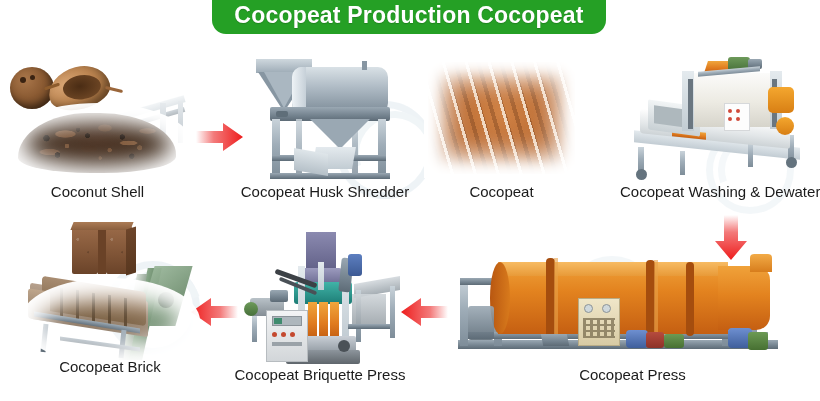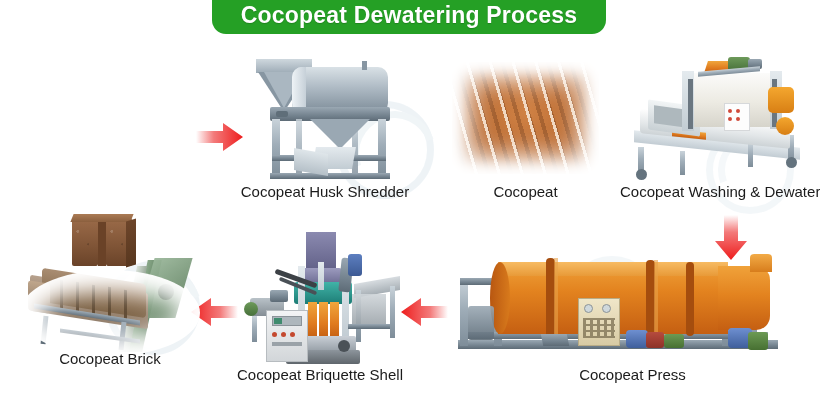--- a/index.html
+++ b/index.html
@@ -149,23 +149,48 @@
   <div class="wm" style="left:560px;top:250px;width:110px;height:110px;opacity:.35;">
     <div class="ring" style="left:6px;top:6px;width:78px;height:78px;"></div>
     <div class="arc" style="left:20px;top:14px;width:66px;height:66px;"></div>
   </div>
   <div class="wm" style="left:700px;top:120px;width:100px;height:100px;opacity:.35;">
     <div class="ring" style="left:6px;top:6px;width:74px;height:74px;"></div>
     <div class="arc" style="left:18px;top:12px;width:62px;height:62px;"></div>
   </div>
 
   <div id="title-banner" style="background:#25a025;">
-    <span id="title-text">Cocopeat Dewatering Process</span>
-  </div>
-
+    <span id="title-text">Cocopeat Production Cocopeat</span>
+  </div>
+
+  <div class="cell" style="left:0px;top:55px;width:195px;height:130px;">
+    <div class="art">
+
+      <div class="p coco-half" style="left:10px;top:12px;width:44px;height:42px;"></div>
+      <div class="p" style="left:20px;top:22px;width:6px;height:6px;border-radius:50%;background:#3a2312;"></div>
+      <div class="p" style="left:30px;top:20px;width:5px;height:5px;border-radius:50%;background:#3a2312;"></div>
+
+      <div class="p coco-husk" style="left:48px;top:12px;width:62px;height:42px;">
+        <div class="coco-husk-in"></div>
+      </div>
+      <div class="p" style="left:44px;top:30px;width:16px;height:3px;background:#8d5c2d;border-radius:2px;transform:rotate(-18deg);"></div>
+      <div class="p" style="left:105px;top:33px;width:18px;height:3px;background:#9a663a;border-radius:2px;transform:rotate(14deg);"></div>
+
+      <div class="p" style="left:108px;top:46px;width:80px;height:44px;opacity:.45;">
+        <div class="p steel-l" style="left:6px;top:4px;width:72px;height:7px;transform:rotate(-16deg);"></div>
+        <div class="p steel-d" style="left:4px;top:16px;width:74px;height:5px;transform:rotate(-16deg);"></div>
+        <div class="p steel" style="left:52px;top:2px;width:6px;height:40px;"></div>
+        <div class="p steel" style="left:70px;top:0px;width:5px;height:42px;"></div>
+      </div>
+
+      <div class="p shell-pile" style="left:18px;top:58px;width:158px;height:60px;"></div>
+      <div class="p fade-oval" style="left:4px;top:48px;width:188px;height:82px;"></div>
+    </div>
+    <div class="caption" style="top:128px;">Coconut Shell</div>
+  </div>
 
   <div class="arrow" style="left:196px;top:120px;width:48px;height:34px;">
     <svg width="48" height="34" viewBox="0 0 48 34">
       <defs>
         <linearGradient id="gr" x1="0" y1="0" x2="1" y2="0">
           <stop offset="0%" stop-color="#ffffff"></stop>
           <stop offset="38%" stop-color="#f37a7a"></stop>
           <stop offset="100%" stop-color="#ee1c1c"></stop>
         </linearGradient>
       </defs>
@@ -193,21 +218,21 @@
       <div class="p steel-d" style="left:32px;top:100px;width:114px;height:6px;"></div>
       <div class="p steel-d" style="left:30px;top:118px;width:120px;height:6px;"></div>
 
       <div class="p" style="left:70px;top:64px;width:0;height:0;border-left:30px solid transparent;border-right:30px solid transparent;border-top:30px solid #9aa8b3;"></div>
       <div class="p steel-l" style="left:74px;top:92px;width:40px;height:22px;transform:skewX(-10deg);"></div>
       <div class="p" style="left:54px;top:96px;width:34px;height:22px;background:linear-gradient(180deg,#dfe6ea,#b5c0c8);transform:skewY(10deg);"></div>
     </div>
     <div class="caption" style="top:128px;">Cocopeat Husk Shredder</div>
   </div>
 
-  <div class="cell" style="left:448px;top:58px;width:155px;height:127px;">
+  <div class="cell" style="left:424px;top:58px;width:155px;height:127px;">
     <div class="art">
       <div class="p peat-field" style="left:4px;top:4px;width:147px;height:112px;"></div>
       <div class="p soft-edge" style="left:0;top:0;width:155px;height:120px;"></div>
     </div>
     <div class="caption" style="top:125px;">Cocopeat</div>
   </div>
 
   <div class="cell" style="left:620px;top:55px;width:200px;height:130px;">
     <div class="art">
 
@@ -359,37 +384,37 @@
       <div class="p" style="left:51px;top:100px;width:5px;height:5px;border-radius:50%;background:#c4492f;"></div>
       <div class="p" style="left:60px;top:100px;width:5px;height:5px;border-radius:50%;background:#c4492f;"></div>
       <div class="p" style="left:42px;top:110px;width:30px;height:4px;background:#9aa2a8;"></div>
 
       <div class="p" style="left:124px;top:48px;width:46px;height:14px;background:linear-gradient(180deg,#d7dce0,#a6aeb4);transform:skewY(-10deg);"></div>
       <div class="p steel" style="left:126px;top:58px;width:5px;height:52px;"></div>
       <div class="p steel" style="left:160px;top:54px;width:5px;height:52px;"></div>
       <div class="p" style="left:122px;top:62px;width:34px;height:32px;background:linear-gradient(180deg,#cfd5d9,#9aa2a8);opacity:.9;"></div>
       <div class="p steel-d" style="left:118px;top:92px;width:42px;height:5px;"></div>
     </div>
-    <div class="caption" style="top:134px;">Cocopeat Briquette Shell</div>
+    <div class="caption" style="top:134px;">Cocopeat Briquette Press</div>
   </div>
 
   <div class="arrow" style="left:188px;top:295px;width:50px;height:34px;">
     <svg width="50" height="34" viewBox="0 0 50 34">
       <defs>
         <linearGradient id="gl2" x1="1" y1="0" x2="0" y2="0">
           <stop offset="0%" stop-color="#ffffff"></stop>
           <stop offset="38%" stop-color="#f37a7a"></stop>
           <stop offset="100%" stop-color="#ee1c1c"></stop>
         </linearGradient>
       </defs>
       <path d="M50 11 L23 11 L23 3 L3 17 L23 31 L23 23 L50 23 Z" fill="url(#gl2)"></path>
     </svg>
   </div>
 
-  <div class="cell" style="left:20px;top:212px;width:180px;height:140px;">
+  <div class="cell" style="left:20px;top:220px;width:180px;height:140px;">
     <div class="art">
 
       <div class="p brick-m" style="left:52px;top:6px;width:26px;height:48px;border-radius:2px;"></div>
       <div class="p brick-m" style="left:78px;top:6px;width:8px;height:48px;background:#6a4227;"></div>
       <div class="p brick-m" style="left:86px;top:6px;width:26px;height:48px;border-radius:2px;"></div>
       <div class="p" style="left:52px;top:2px;width:60px;height:8px;background:linear-gradient(180deg,#ab7b55,#8b5f3e);transform:skewX(-22deg);"></div>
       <div class="p" style="left:106px;top:8px;width:10px;height:46px;background:linear-gradient(180deg,#6d452a,#58371f);transform:skewY(-18deg);"></div>
 
       <div class="p" style="left:118px;top:48px;width:14px;height:92px;background:linear-gradient(90deg,#8aa98a,#5d7d5d);transform:skewX(-12deg);"></div>
       <div class="p" style="left:126px;top:46px;width:38px;height:60px;background:linear-gradient(135deg,#9cb89c,#5f7f5f);transform:skewX(-16deg);opacity:.95;"></div>

